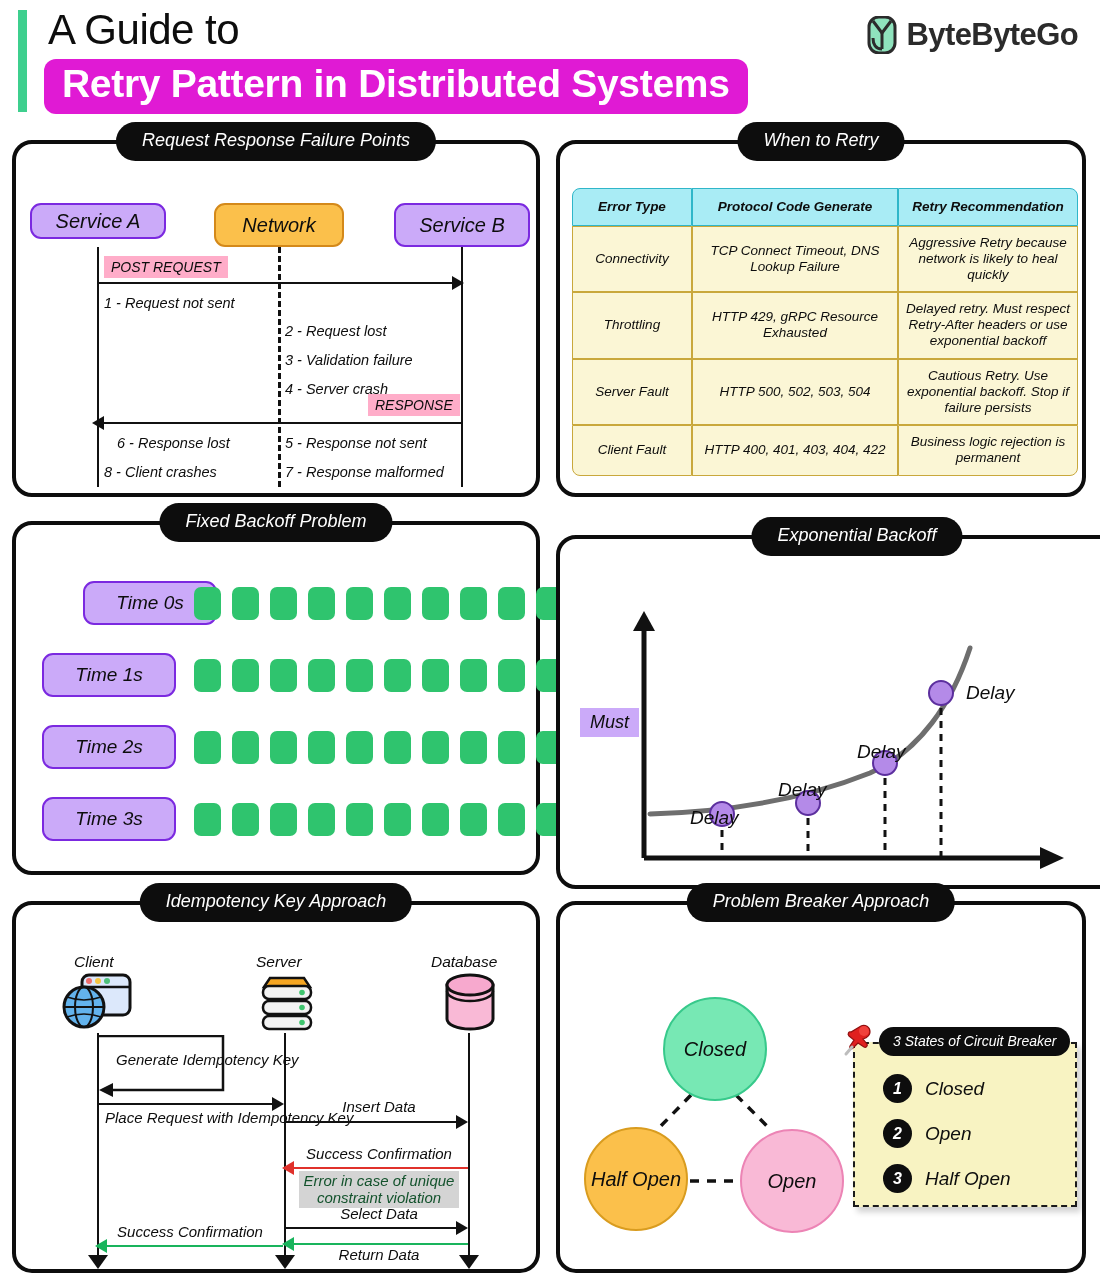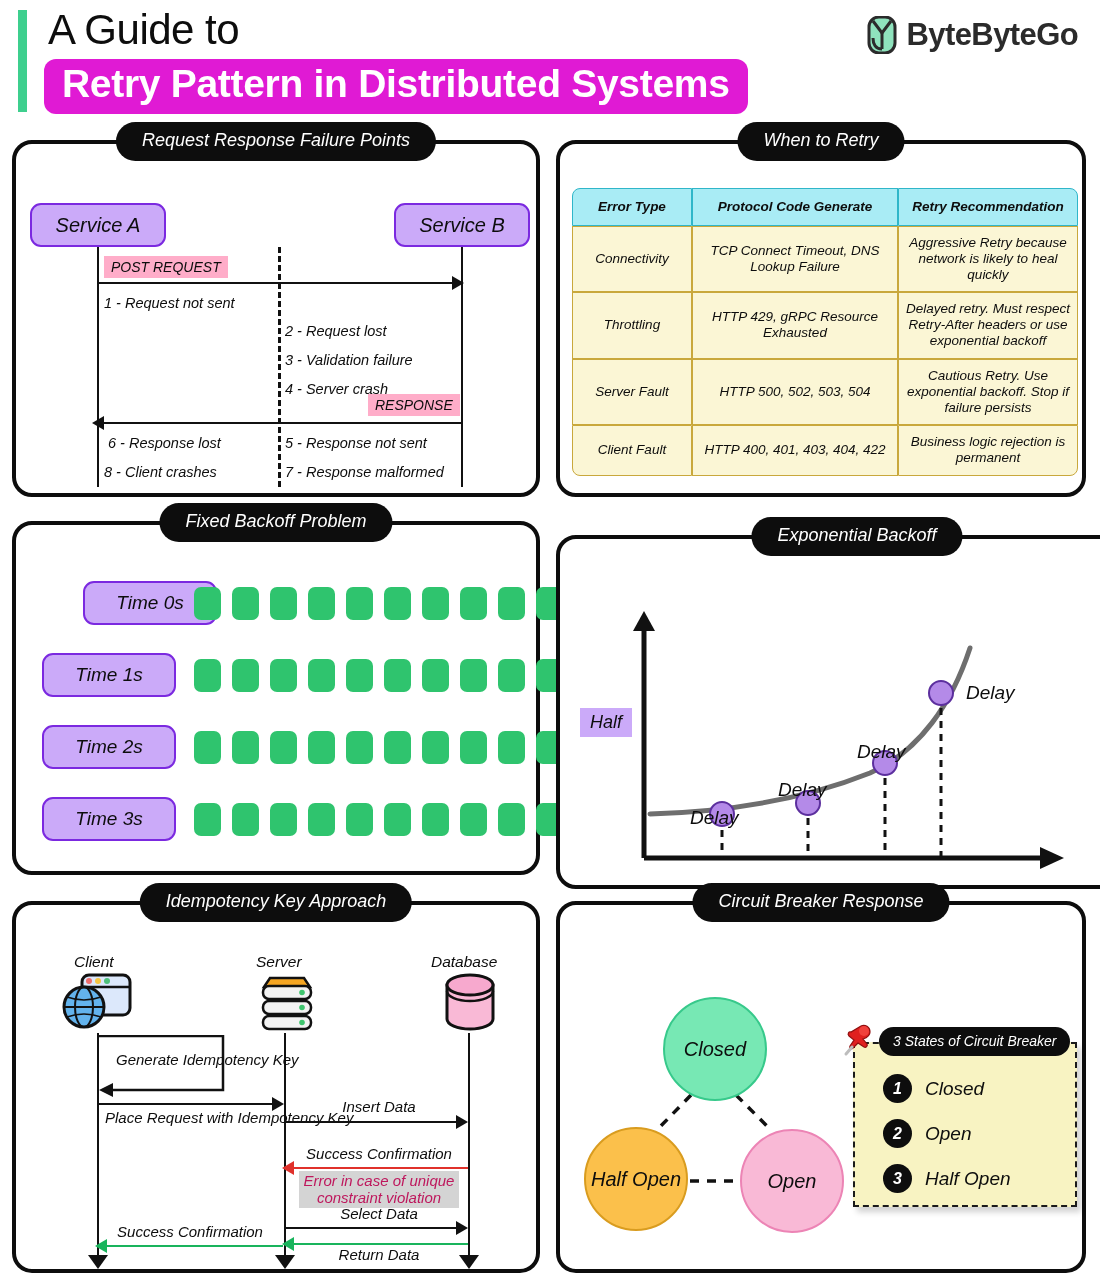--- a/index.html
+++ b/index.html
@@ -152,21 +152,21 @@
 
   
   .idem-title {
     position: absolute; font-size: 15.5px; color: #0d0d0d; white-space: nowrap;
   }
   .idem-msg {
     position: absolute; font-size: 15px; color: #0d0d0d;
     white-space: nowrap; text-align: center; line-height: 1.15;
   }
   .idem-msg-grey {
-    position: absolute; font-size: 15px; color: #be185d;
+    position: absolute; font-size: 15px; color: #14532d;
     background: #d4d4d4; text-align: center; line-height: 1.15;
     padding: 1px 4px;
   }
 
   
   .cb-circle {
     position: absolute; border-radius: 50%;
     display: flex; align-items: center; justify-content: center;
     font-size: 20px; color: #0d0d0d; text-align: center; line-height: 1.1;
   }
@@ -214,22 +214,25 @@
       <path d="M16 17 L16 33" stroke="#2b2b2b" stroke-width="3"></path>
       <path d="M16 33 C9 33 7 27 7 22" fill="none" stroke="#2b2b2b" stroke-width="3"></path>
     </svg>
     <div id="logo-text">ByteByteGo</div>
   </div>
 </div>
 
 <div class="panel" id="panel-failure">
   <div class="panel-badge">Request Response Failure Points</div>
 
-  <div class="node-box node-purple" style="left:14px;  top:59px; width:136px; height:44px;justify-content:center;">
+  <div class="node-box node-purple" style="left:14px;  top:59px; width:136px; height:36px;justify-content:center;">
     <span>Service A</span>
+  </div>
+  <div class="node-box node-orange" style="left:198px; top:59px; width:130px; height:44px;">
+    <span>Network</span>
   </div>
   <div class="node-box node-purple" style="left:378px; top:59px; width:136px; height:44px;">
     <span>Service B</span>
   </div>
 
   <div class="lifeline" style="left:81px;  top:103px; height:240px;"></div>
   <div class="lifeline-dashed" style="left:262px; top:103px; height:240px;"></div>
   <div class="lifeline" style="left:445px; top:103px; height:240px;"></div>
 
   <div class="tag-pink" style="left:88px; top:112px;">POST REQUEST</div>
@@ -240,21 +243,21 @@
   <div class="seq-label" style="left:88px;  top:151px;">1 - Request not sent</div>
   <div class="seq-label" style="left:269px; top:179px;">2 - Request lost</div>
   <div class="seq-label" style="left:269px; top:208px;">3 - Validation failure</div>
   <div class="seq-label" style="left:269px; top:237px;">4 - Server crash</div>
 
   <div class="tag-pink" style="left:352px; top:250px;">RESPONSE</div>
 
   <div class="arrow-line" style="left:87px; top:278px; width:358px;"></div>
   <div class="arrow-head-l" style="left:76px; top:272px;"></div>
 
-  <div class="seq-label" style="left:92px;  top:291px;">6 - Response lost</div>
+  <div class="seq-label" style="left:101px;  top:291px;">6 - Response lost</div>
   <div class="seq-label" style="left:88px;  top:320px;">8 - Client crashes</div>
   <div class="seq-label" style="left:269px; top:291px;">5 - Response not sent</div>
   <div class="seq-label" style="left:269px; top:320px;">7 - Response malformed</div>
 </div>
 
 <div class="panel" id="panel-retry">
   <div class="panel-badge">When to Retry</div>
   <table id="retry-table">
     <thead>
       <tr>
@@ -350,21 +353,21 @@
       <div class="sq" style="background: rgb(47, 196, 110);"></div>
       <div class="sq" style="background: rgb(47, 196, 110);"></div>
       <div class="sq" style="background: rgb(47, 196, 110);"></div>
       <div class="sq" style="background: rgb(47, 196, 110);"></div>
     </div>
 </div>
 
 <div class="panel" id="panel-expo">
   <div class="panel-badge">Exponential Backoff</div>
 
-  <div id="time-tag">Half</div>
+  <div id="time-tag">Must</div>
 
   <svg id="expo-svg" width="526" height="316">
 
     <line x1="84" y1="50" x2="84" y2="285" stroke="#111" stroke-width="5"></line>
     <polygon points="84,38 73,58 95,58" fill="#111"></polygon>
 
     <line x1="84" y1="285" x2="492" y2="285" stroke="#111" stroke-width="5"></line>
     <polygon points="504,285 480,274 480,296" fill="#111"></polygon>
 
     <path d="M90 241 C 160 239, 240 228, 310 200 C 360 178, 392 130, 410 75" fill="none" stroke="#6e6e6e" stroke-width="5" stroke-linecap="round"></path>
@@ -459,21 +462,21 @@
   <div class="arrow-line" style="left:276px; top:338px; width:176px; background:#19b45c;"></div>
   <div class="arrow-head-l" style="left:266px; top:332px; border-right-color:#19b45c;"></div>
   <div class="idem-msg" style="left:283px; top:341px; width:160px;">Return Data</div>
 
   <div class="idem-msg" style="left:89px; top:318px; width:170px;">Success Confirmation</div>
   <div class="arrow-line" style="left:89px; top:340px; width:178px; background:#19b45c;"></div>
   <div class="arrow-head-l" style="left:79px; top:334px; border-right-color:#19b45c;"></div>
 </div>
 
 <div class="panel" id="panel-circuit">
-  <div class="panel-badge">Circuit Breaker Response</div>
+  <div class="panel-badge">Problem Breaker Approach</div>
 
   <svg style="position:absolute;left:0;top:0;" width="526" height="368">
     <line x1="131" y1="190" x2="96" y2="226" stroke="#111" stroke-width="3.5" stroke-dasharray="9,8"></line>
     <line x1="176" y1="190" x2="212" y2="226" stroke="#111" stroke-width="3.5" stroke-dasharray="9,8"></line>
     <line x1="130" y1="276" x2="178" y2="276" stroke="#111" stroke-width="3.5" stroke-dasharray="9,8"></line>
   </svg>
 
   <div class="cb-circle" id="cb-closed">
     <span>Closed</span>
   </div>

